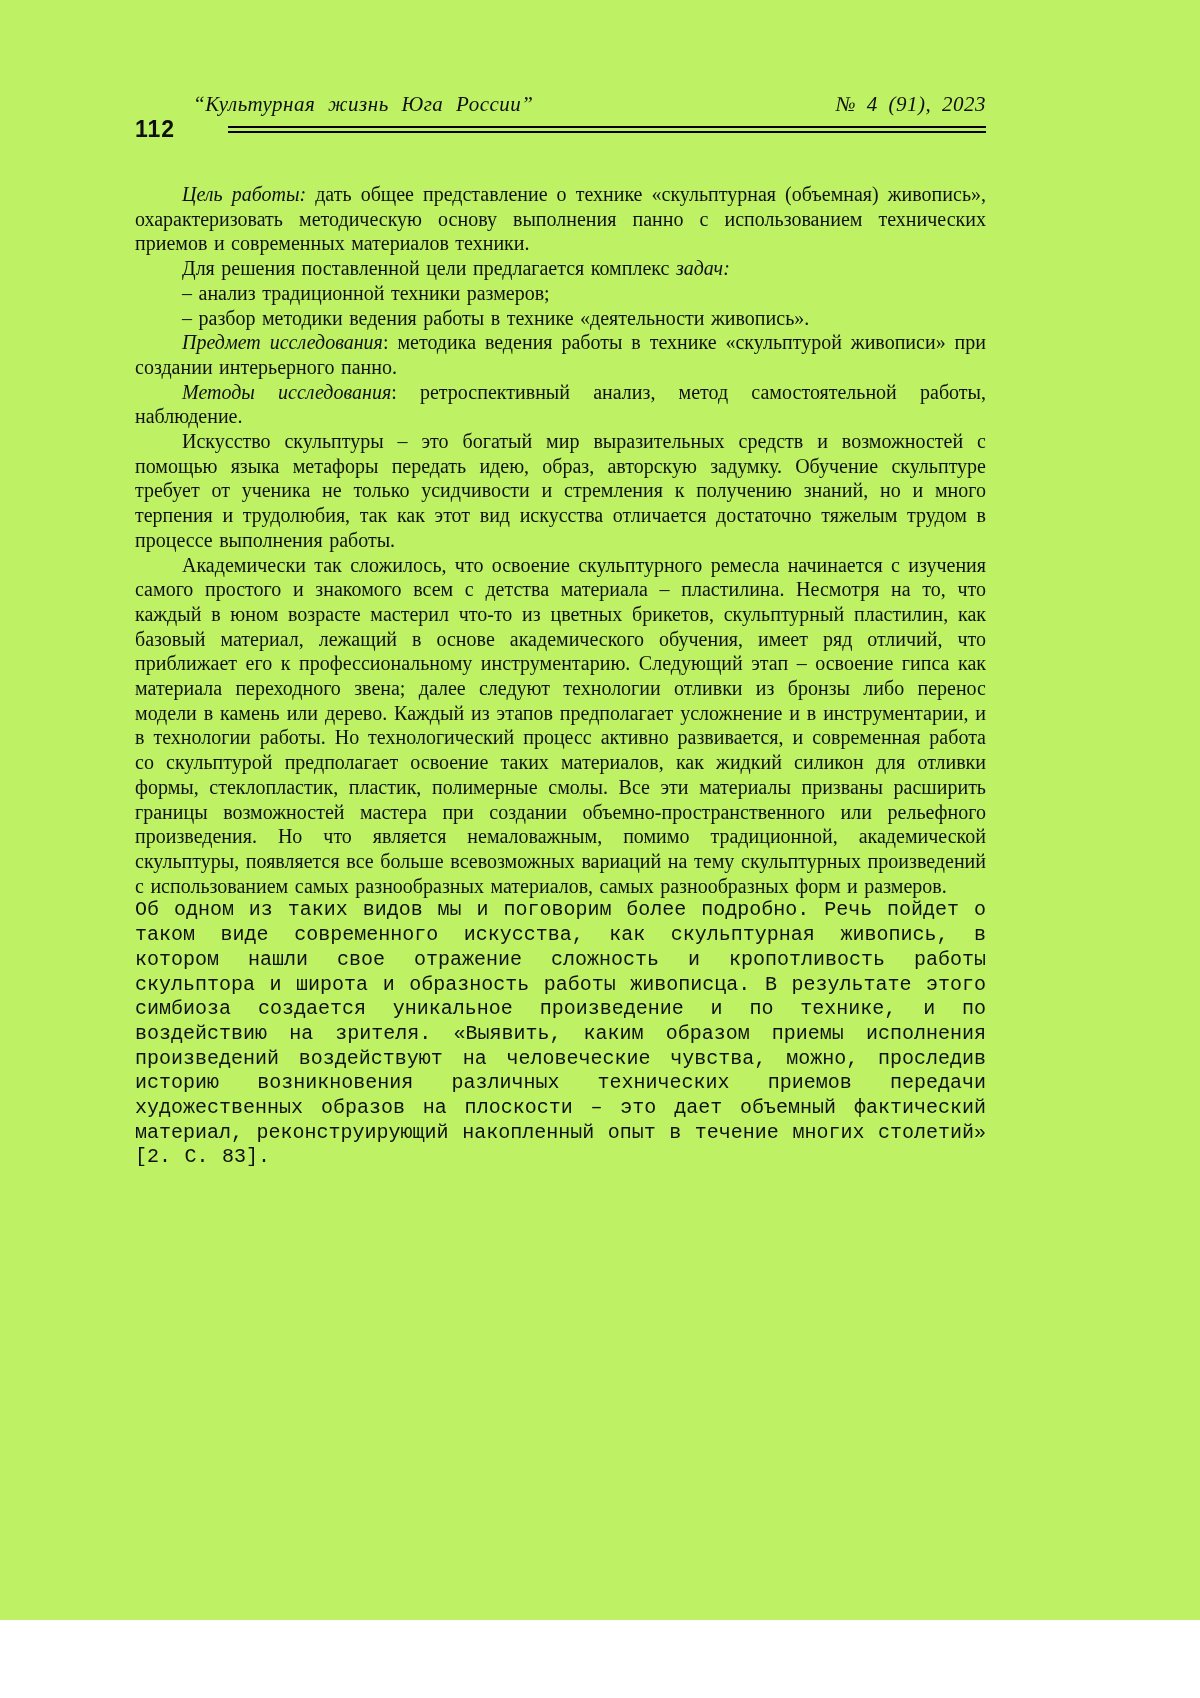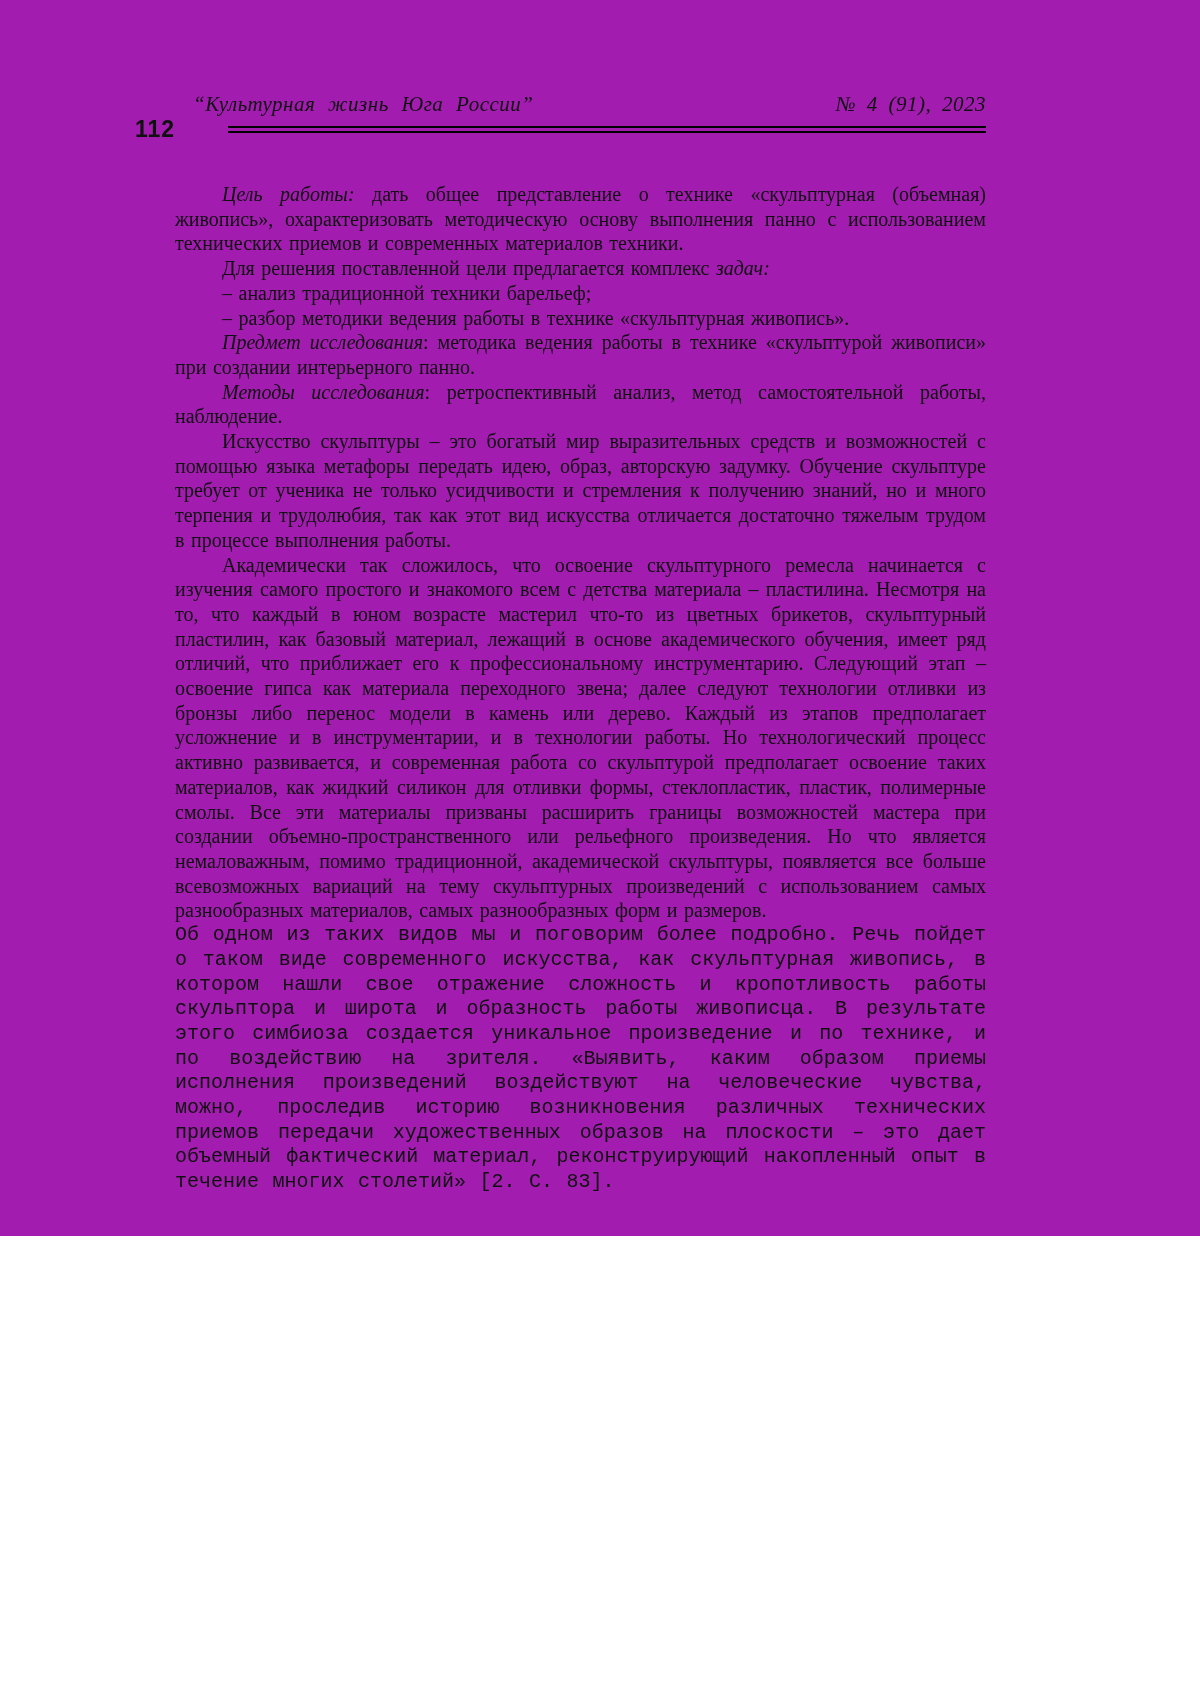--- a/index.html
+++ b/index.html
@@ -3,22 +3,22 @@
 <meta charset="utf-8">
 <style>
   html, body {
     margin: 0;
     padding: 0;
     background: #ffffff;
   }
   .page {
     position: relative;
     width: 1200px;
-    height: 1236px;
-    background: #a21caf;
+    height: 1620px;
+    background: #bef264;
     font-family: "Liberation Serif", serif;
     color: #101010;
     overflow: hidden;
   }
   .content {
     position: absolute;
     left: 135px;
     top: 92px;
     width: 851px;
   }
@@ -59,21 +59,20 @@
     height: 3px;
     border-top: 2px solid #000000;
     border-bottom: 2px solid #000000;
   }
   .body-text {
     margin-top: 41px;
     font-size: 20px;
     line-height: 24.7px;
     text-align: justify;
     word-spacing: 1.5px;
-    margin-left: 40px;
   }
   .para {
     margin: 0;
     text-indent: 47px;
   }
   .para.no-indent {
     text-indent: 0;
     font-family: Liberation Mono, monospace;
   }
   .it {
@@ -92,22 +91,22 @@
     </div>
 
     <div class="rule-row">
       <span class="page-number">112</span>
       <div class="double-rule"></div>
     </div>
 
     <div class="body-text">
         <p class="para"><span class="it">Цель работы: </span><span>дать общее представление о технике «скульптурная (объемная) живопись», охарактеризовать методическую основу выполнения панно с использованием технических приемов и современных материалов техники.</span></p>
         <p class="para"><span>Для решения поставленной цели предлагается комплекс </span><span class="it">задач:</span></p>
-        <p class="para"><span>– анализ традиционной техники барельеф;</span></p>
-        <p class="para"><span>– разбор методики ведения работы в технике «скульптурная живопись».</span></p>
+        <p class="para"><span>– анализ традиционной техники размеров;</span></p>
+        <p class="para"><span>– разбор методики ведения работы в технике «деятельности живопись».</span></p>
         <p class="para"><span class="it">Предмет исследования</span><span>: методика ведения работы в технике «скульптурой живописи» при создании интерьерного панно.</span></p>
         <p class="para"><span class="it">Методы исследования</span><span>: ретроспективный анализ, метод самостоятельной работы, наблюдение.</span></p>
         <p class="para"><span>Искусство скульптуры – это богатый мир выразительных средств и возможностей с помощью языка метафоры передать идею, образ, авторскую задумку. Обучение скульптуре требует от ученика не только усидчивости и стремления к получению знаний, но и много терпения и трудолюбия, так как этот вид искусства отличается достаточно тяжелым трудом в процессе выполнения работы.</span></p>
         <p class="para"><span>Академически так сложилось, что освоение скульптурного ремесла начинается с изучения самого простого и знакомого всем с детства материала – пластилина. Несмотря на то, что каждый в юном возрасте мастерил что-то из цветных брикетов, скульптурный пластилин, как базовый материал, лежащий в основе академического обучения, имеет ряд отличий, что приближает его к профессиональному инструментарию. Следующий этап – освоение гипса как материала переходного звена; далее следуют технологии отливки из бронзы либо перенос модели в камень или дерево. Каждый из этапов предполагает усложнение и в инструментарии, и в технологии работы. Но технологический процесс активно развивается, и современная работа со скульптурой предполагает освоение таких материалов, как жидкий силикон для отливки формы, стеклопластик, пластик, полимерные смолы. Все эти материалы призваны расширить границы возможностей мастера при создании объемно-пространственного или рельефного произведения. Но что является немаловажным, помимо традиционной, академической скульптуры, появляется все больше всевозможных вариаций на тему скульптурных произведений с использованием самых разнообразных материалов, самых разнообразных форм и размеров.</span></p>
         <p class="para no-indent"><span>Об одном из таких видов мы и поговорим более подробно. Речь пойдет о таком виде современного искусства, как скульптурная живопись, в котором нашли свое отражение сложность и кропотливость работы скульптора и широта и образность работы живописца. В результате этого симбиоза создается уникальное произведение и по технике, и по воздействию на зрителя. «Выявить, каким образом приемы исполнения произведений воздействуют на человеческие чувства, можно, проследив историю возникновения различных технических приемов передачи художественных образов на плоскости – это дает объемный фактический материал, реконструирующий накопленный опыт в течение многих столетий» [2. С. 83].</span></p>
       </div>
 
   </div>
 </div>
 

